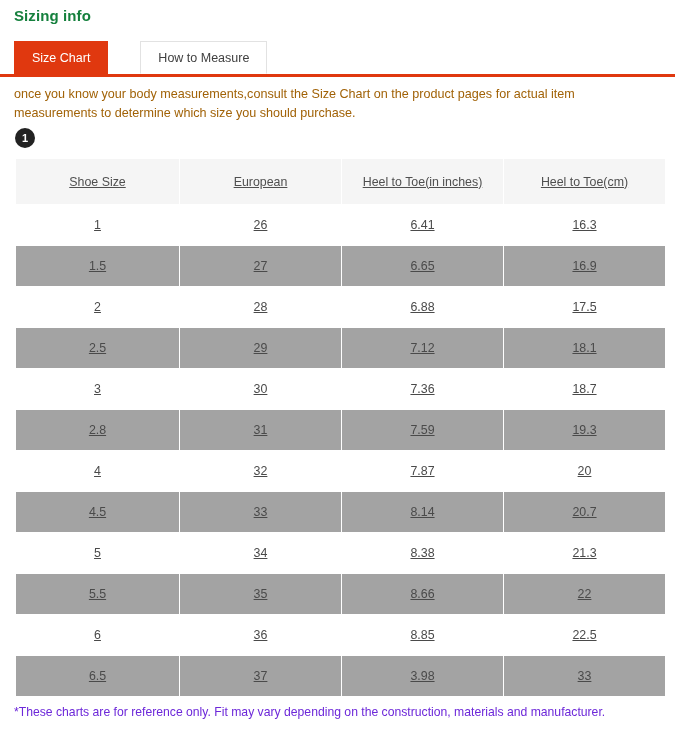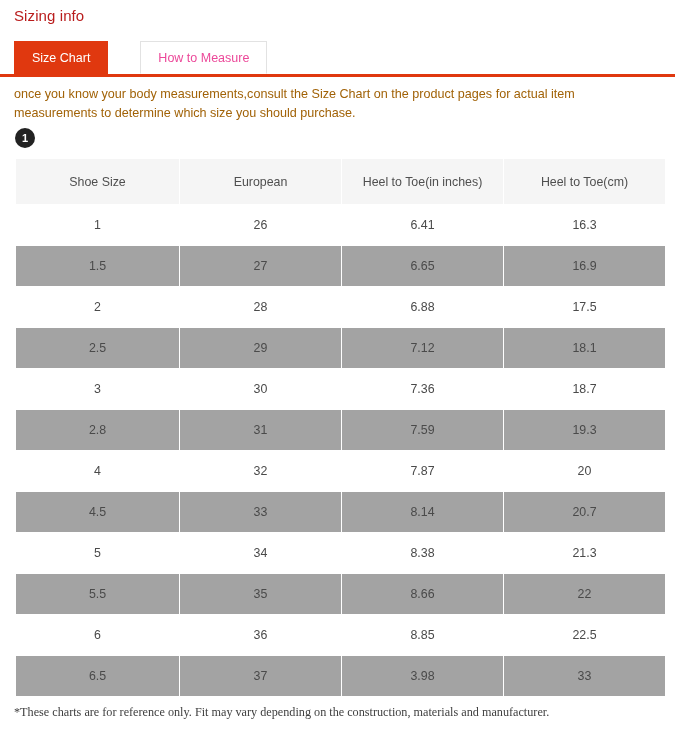--- a/index.html
+++ b/index.html
@@ -13,22 +13,22 @@
     height: 749px;
     overflow: hidden;
     font-family: "Liberation Sans", sans-serif;
     color: #333333;
     -webkit-font-smoothing: antialiased;
   }
 
   
   .page-title {
     font-size: 15px;
-    font-weight: normal;
-    color: #b91c1c;
+    font-weight: bold;
+    color: #15803d;
     padding: 7px 0 0 14px;
     letter-spacing: 0.1px;
   }
 
   
   .tab-strip {
     position: relative;
     margin-top: 17px;
     height: 33px;
     border-bottom: 3px solid #e0380f;
@@ -53,21 +53,21 @@
   }
   .tab.active {
     background: #e0380f;
     color: #ffffff;
     border: 1px solid #e0380f;
     min-width: 82px;
     text-align: center;
   }
   .tab.inactive {
     background: #ffffff;
-    color: #ec4899;
+    color: #404040;
     border: 1px solid #e2e2e2;
     border-bottom-color: #ffffff;
     margin-left: 0px;
     min-width: 110px;
     text-align: left;
   }
 
   
   .intro {
     font-size: 12.6px;
@@ -108,20 +108,21 @@
   table.size-table th,
   table.size-table td {
     text-align: center;
     font-weight: normal;
     font-size: 12.4px;
     color: #4a4a4a;
     height: 40px;
     padding: 0;
     vertical-align: middle;
     background: #ffffff;
+    text-decoration: underline;
   }
   table.size-table thead th {
     background: #f5f5f5;
     color: #4f4f4f;
     height: 45px;
   }
   table.size-table tbody tr.odd td {
     background: #ffffff;
   }
   table.size-table tbody tr.even td {
@@ -129,24 +130,23 @@
   }
   col.c1 { width: 163px; }
   col.c2 { width: 161px; }
   col.c3 { width: 161px; }
   col.c4 { width: 161px; }
 
   
   .footnote {
     font-size: 12.2px;
     line-height: 18px;
-    color: #404040;
+    color: #6d28d9;
     padding: 6px 14px 0 14px;
     max-width: 600px;
-    font-family: Liberation Serif, serif;
   }
 </style>
 </head>
 <body>
 
 <div>
 
   <div class="page-title">Sizing info</div>
 
   <div class="tab-strip">

